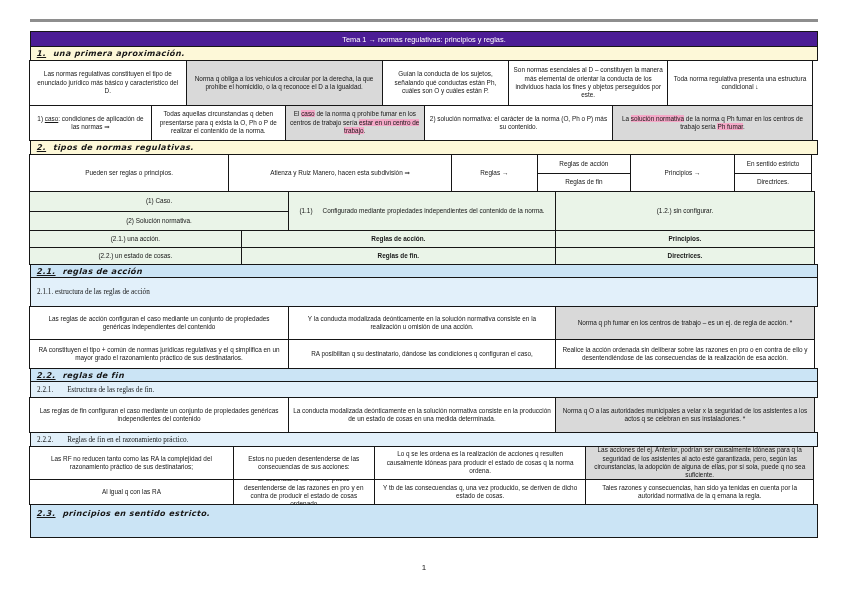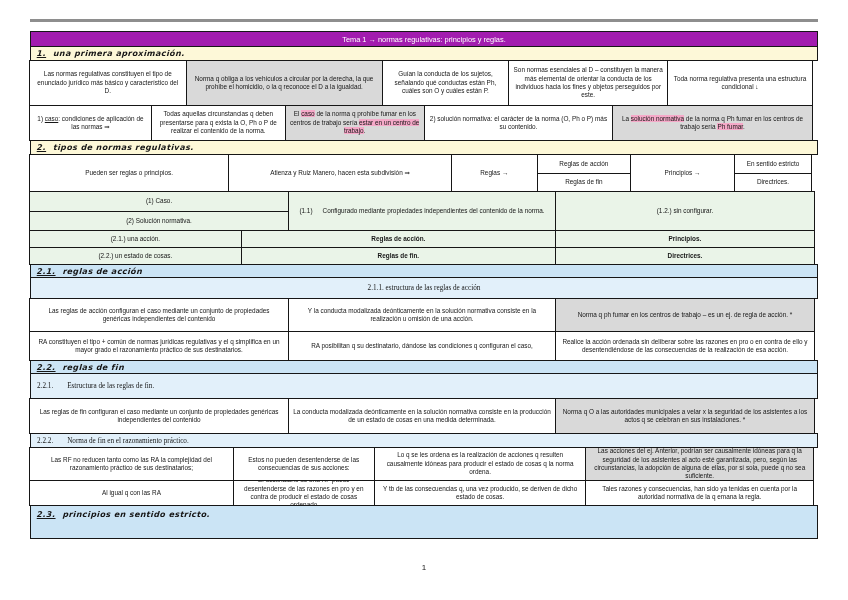--- a/index.html
+++ b/index.html
@@ -8,21 +8,21 @@
   .pagesep{position:absolute;left:30px;top:19px;width:788px;height:3px;background:#8e8e8e;}
   .sheet{position:absolute;left:30px;top:31px;width:788px;}
   .row{display:flex;margin-top:-1px;}
   .cell{box-sizing:border-box;border:1px solid #161616;margin-left:-1px;
         display:flex;align-items:center;justify-content:center;text-align:center;
         font-size:6.4px;line-height:1.32;padding:1px 4px;background:#fff;overflow:hidden;}
   .cell.stack{flex-direction:column;padding:0;align-items:stretch;}
   .sub{box-sizing:border-box;flex:1;display:flex;align-items:center;justify-content:center;
        border-bottom:1px solid #161616;padding:1px 3px;}
   .sub:last-child{border-bottom:none;}
-  .titlebar{box-sizing:border-box;height:16px;background:#a21caf;border:1px solid #161616;
+  .titlebar{box-sizing:border-box;height:16px;background:#4c1d95;border:1px solid #161616;
             color:#ffffff;font-size:7.4px;display:flex;align-items:center;justify-content:center;}
   .hband{box-sizing:border-box;border:1px solid #161616;margin-top:-1px;display:flex;
          align-items:center;padding:0 6px;}
   .yellow{background:#FDF8D8;}
   .blue{background:#CBE4F5;}
   .blue2{background:#E2F0FA;}
   .gray{background:#D9D9D9;}
   .green{background:#EAF4E8;}
   .hw{font-family:"DejaVu Sans",sans-serif;font-style:italic;font-weight:bold;
       font-size:8px;letter-spacing:.4px;transform:skewX(-4deg);white-space:pre;}
@@ -112,52 +112,52 @@
 
     <div class="row" style="height:18px;">
       <div class="cell green" style="width:27%;">(2.2.) un estado de cosas.</div>
       <div class="cell green b" style="width:40%;">Reglas de fin.</div>
       <div class="cell green b" style="width:33%;">Directrices.</div>
     </div>
 
     <div class="hband blue" style="height:14px;">
       <span class="hw"><span class="num">2.1.</span><span>reglas de acción</span></span>
     </div>
-    <div class="hband blue2" style="height:22px;justify-content:center;">
+    <div class="hband blue2" style="height:30px;">
       <span class="serifh"><span>2.1.1.</span> <span>estructura de las reglas de acción</span></span>
     </div>
 
     <div class="row" style="height:34px;">
       <div class="cell" style="width:33%;">Las reglas de acción configuran el caso mediante un conjunto de propiedades genéricas independientes del contenido</div>
       <div class="cell" style="width:34%;">Y la conducta modalizada deónticamente en la solución normativa consiste en la realización u omisión de una acción.</div>
       <div class="cell gray" style="width:33%;">Norma q ph fumar en los centros de trabajo – es un ej. de regla de acción. *</div>
     </div>
 
 
     <div class="row" style="height:30px;">
       <div class="cell" style="width:33%;">RA constituyen el tipo + común de normas jurídicas regulativas y el q simplifica en un mayor grado el razonamiento práctico de sus destinatarios.</div>
       <div class="cell" style="width:34%;">RA posibilitan q su destinatario, dándose las condiciones q configuran el caso,</div>
       <div class="cell" style="width:33%;">Realice la acción ordenada sin deliberar sobre las razones en pro o en contra de ello y desentendiéndose de las consecuencias de la realización de esa acción.</div>
     </div>
 
     <div class="hband blue" style="height:14px;">
       <span class="hw"><span class="num">2.2.</span><span>reglas de fin</span></span>
     </div>
-    <div class="hband blue2" style="height:26px;">
+    <div class="hband blue2" style="height:17px;">
       <span class="serifh"><span class="num">2.2.1.</span><span>Estructura de las reglas de fin.</span></span>
     </div>
 
     <div class="row" style="height:36px;">
       <div class="cell" style="width:33%;">Las reglas de fin configuran el caso mediante un conjunto de propiedades genéricas independientes del contenido</div>
       <div class="cell" style="width:34%;">La conducta modalizada deónticamente en la solución normativa consiste en la producción de un estado de cosas en una medida determinada.</div>
       <div class="cell gray" style="width:33%;">Norma q O a las autoridades municipales a velar x la seguridad de los asistentes a los actos q se celebran en sus instalaciones. *</div>
     </div>
 
     <div class="hband blue2" style="height:15px;">
-      <span class="serifh"><span class="num">2.2.2.</span><span>Norma de fin en el razonamiento práctico.</span></span>
+      <span class="serifh"><span class="num">2.2.2.</span><span>Reglas de fin en el razonamiento práctico.</span></span>
     </div>
 
     <div class="row" style="height:34px;">
       <div class="cell" style="width:26%;">Las RF no reducen tanto como las RA la complejidad del razonamiento práctico de sus destinatarios;</div>
       <div class="cell" style="width:18%;">Estos no pueden desentenderse de las consecuencias de sus acciones:</div>
       <div class="cell" style="width:27%;">Lo q se les ordena es la realización de acciones q resulten causalmente idóneas para producir el estado de cosas q la norma ordena.</div>
       <div class="cell gray" style="width:29%;">Las acciones del ej. Anterior, podrían ser causalmente idóneas para q la seguridad de los asistentes al acto esté garantizada, pero, según las circunstancias, la adopción de alguna de ellas, por sí sola, puede q no sea suficiente.</div>
     </div>
 
     <div class="row" style="height:26px;">

